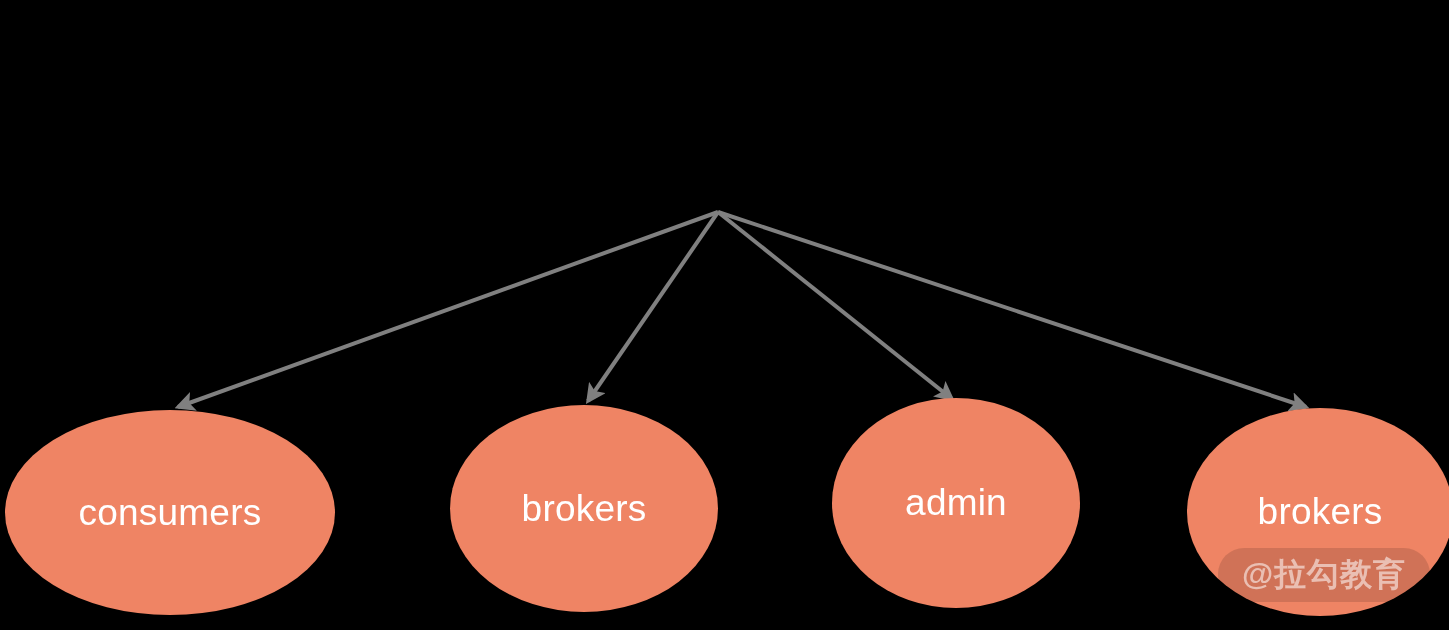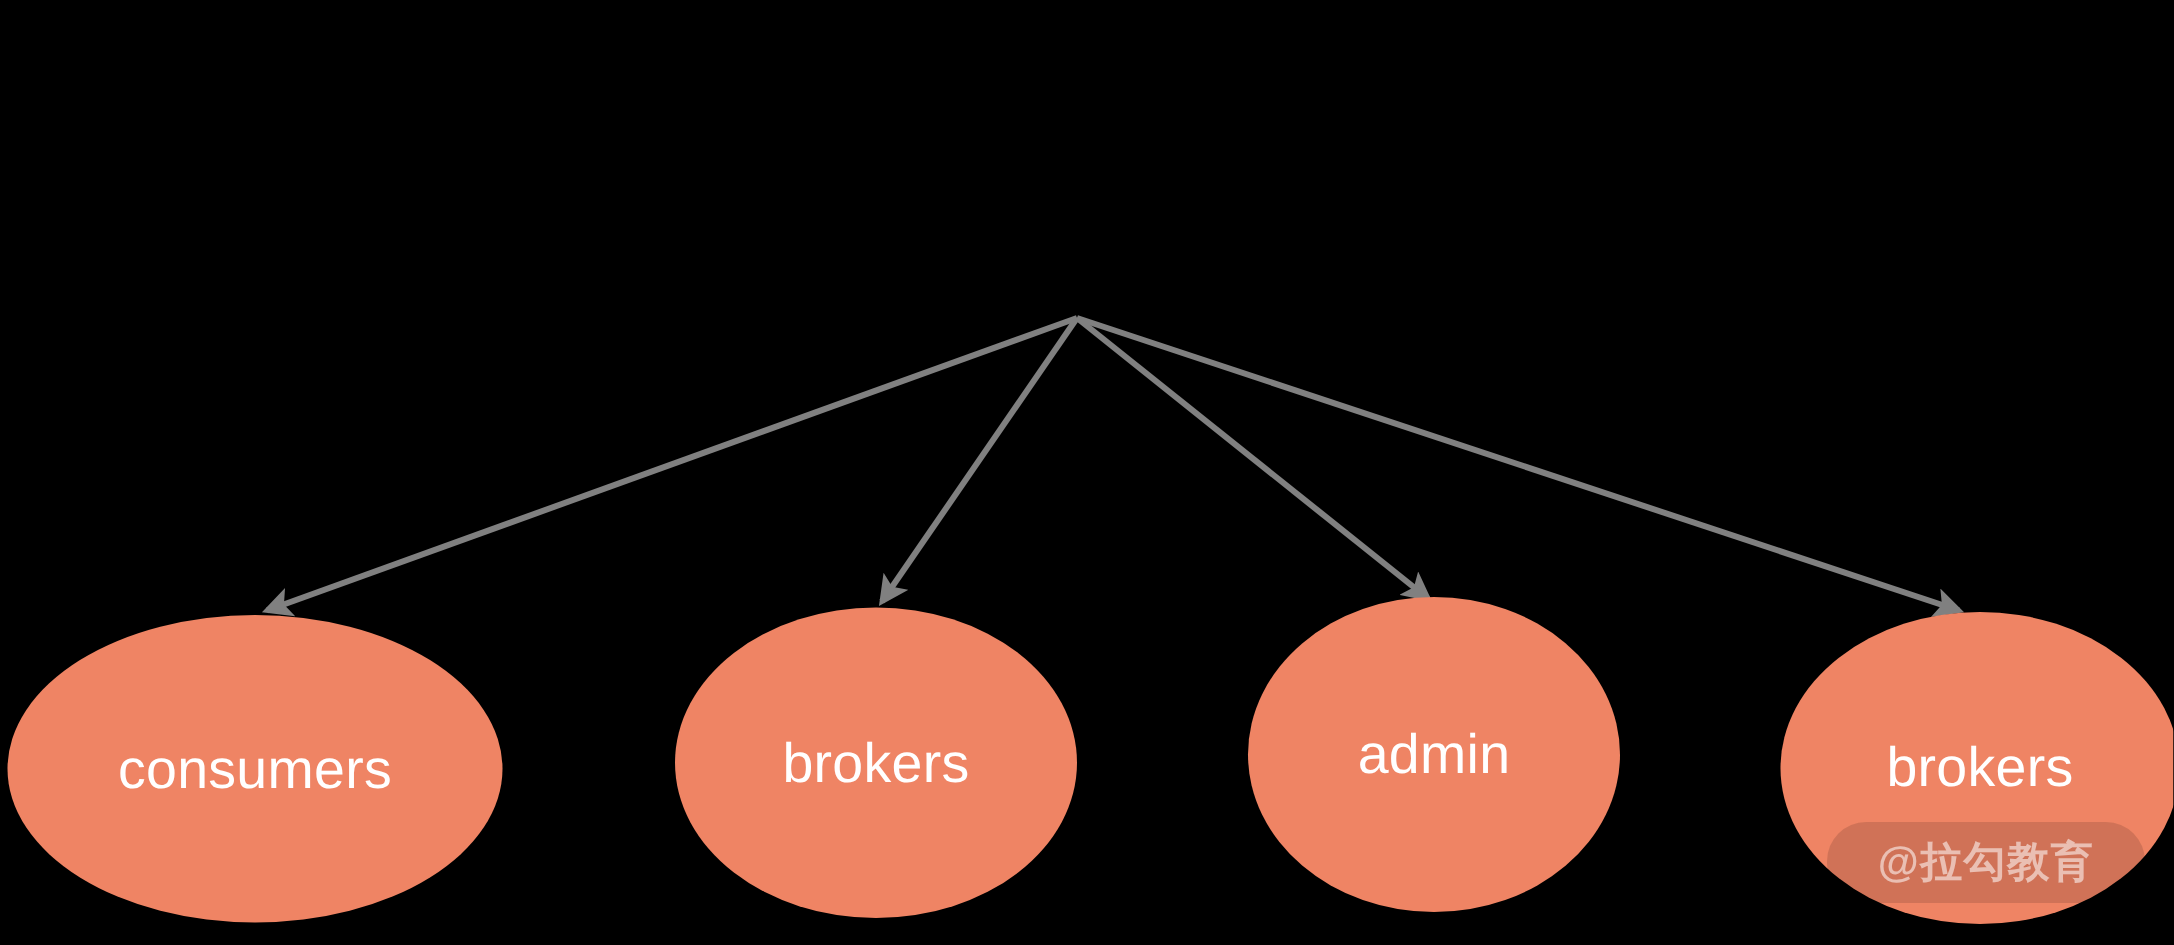--- a/index.html
+++ b/index.html
@@ -66,21 +66,21 @@
     left: 1218px;
     top: 548px;
     width: 212px;
     height: 54px;
     display: flex;
     align-items: center;
     justify-content: center;
     border-radius: 26px;
     background: rgba(0, 0, 0, 0.13);
     color: rgba(255, 255, 255, 0.55);
-    font-size: 28px;
+    font-size: 32px;
     font-weight: bold;
     letter-spacing: 1px;
     white-space: nowrap;
   }
 </style>
 </head>
 <body>
 
 <div id="canvas">
 

